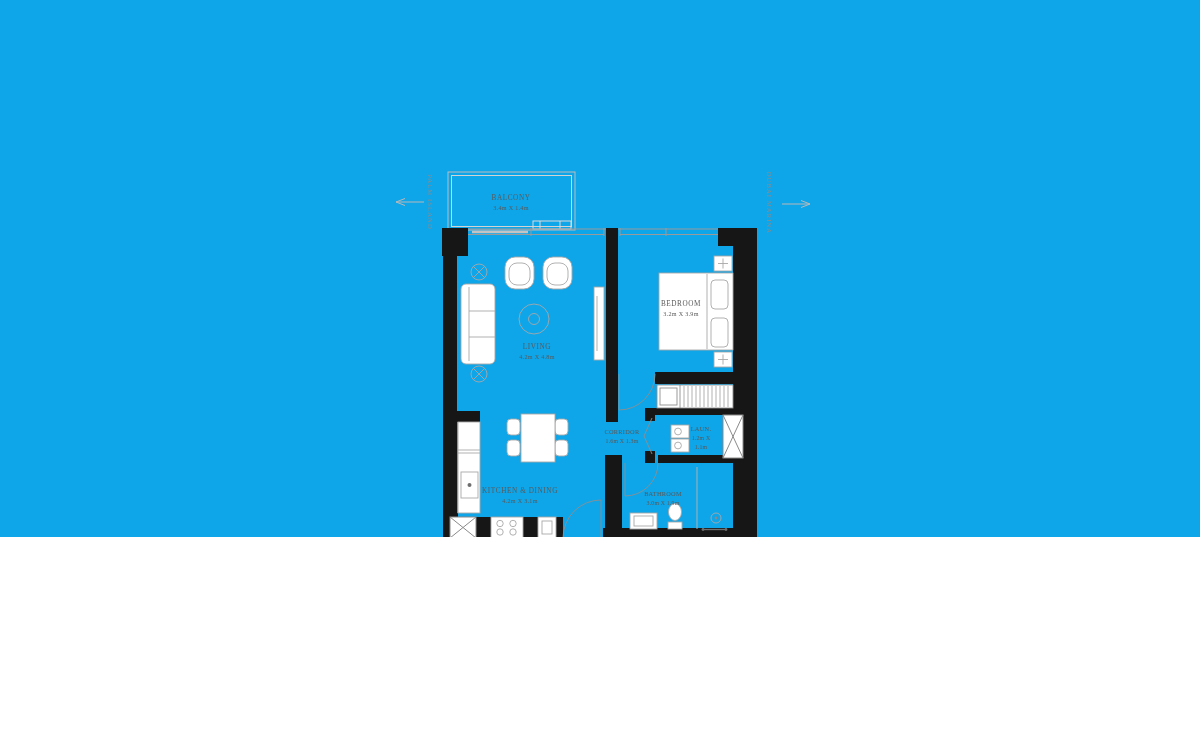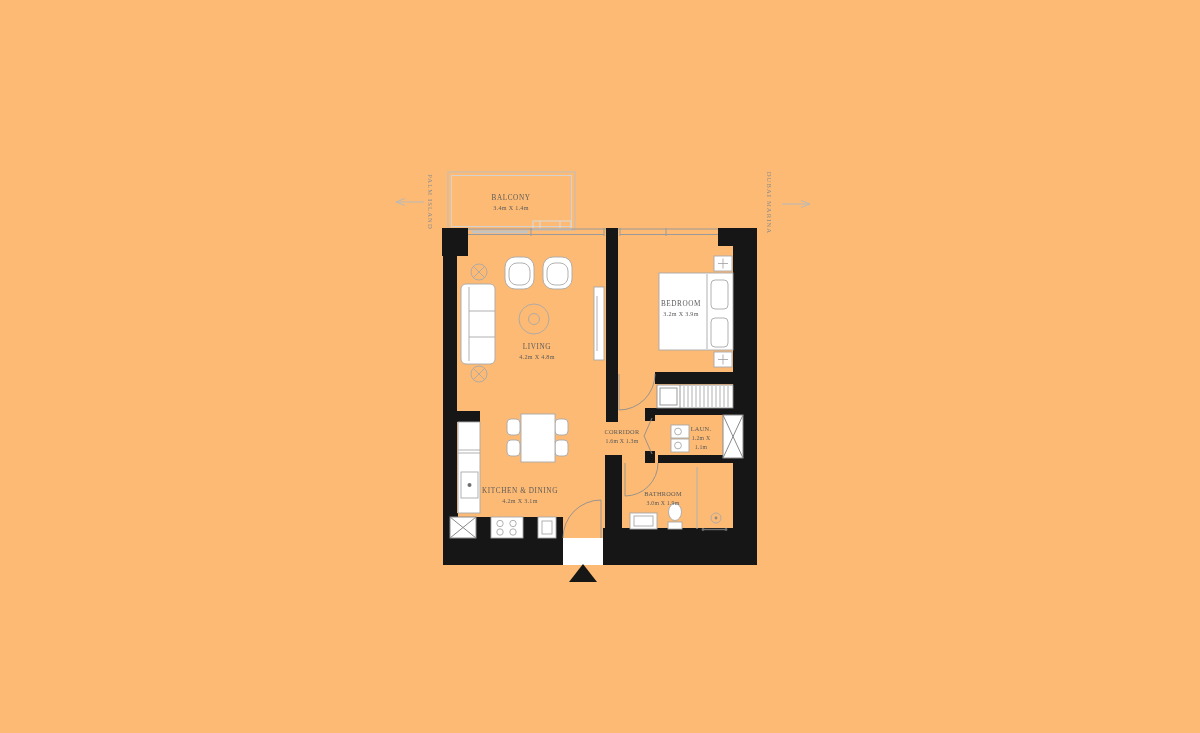--- a/index.html
+++ b/index.html
@@ -1,16 +1,16 @@
 <!DOCTYPE html>
 <html><head>
 <meta charset="utf-8">
 <style>
   html,body{margin:0;padding:0;background:#ffffff;}
-  .canvas{position:relative;width:1200px;height:733px;background:#fdba74;overflow:hidden;font-family:"Liberation Serif",serif;}
+  .canvas{position:relative;width:1200px;height:537px;background:#0ea5e9;overflow:hidden;font-family:"Liberation Serif",serif;}
   svg{position:absolute;left:0;top:0;}
   svg text{font-family:"Liberation Serif",serif;text-anchor:middle;}
   .rn{font-size:7.2px;letter-spacing:0.6px;}
   .rd{font-size:6.1px;letter-spacing:0.3px;}
   .rn-sm{font-size:6.3px;letter-spacing:0.3px;}
   .rd-sm{font-size:5.8px;letter-spacing:0.2px;}
   .cp{font-size:6.6px;letter-spacing:1.1px;}
 </style>
 </head>
 <body>

